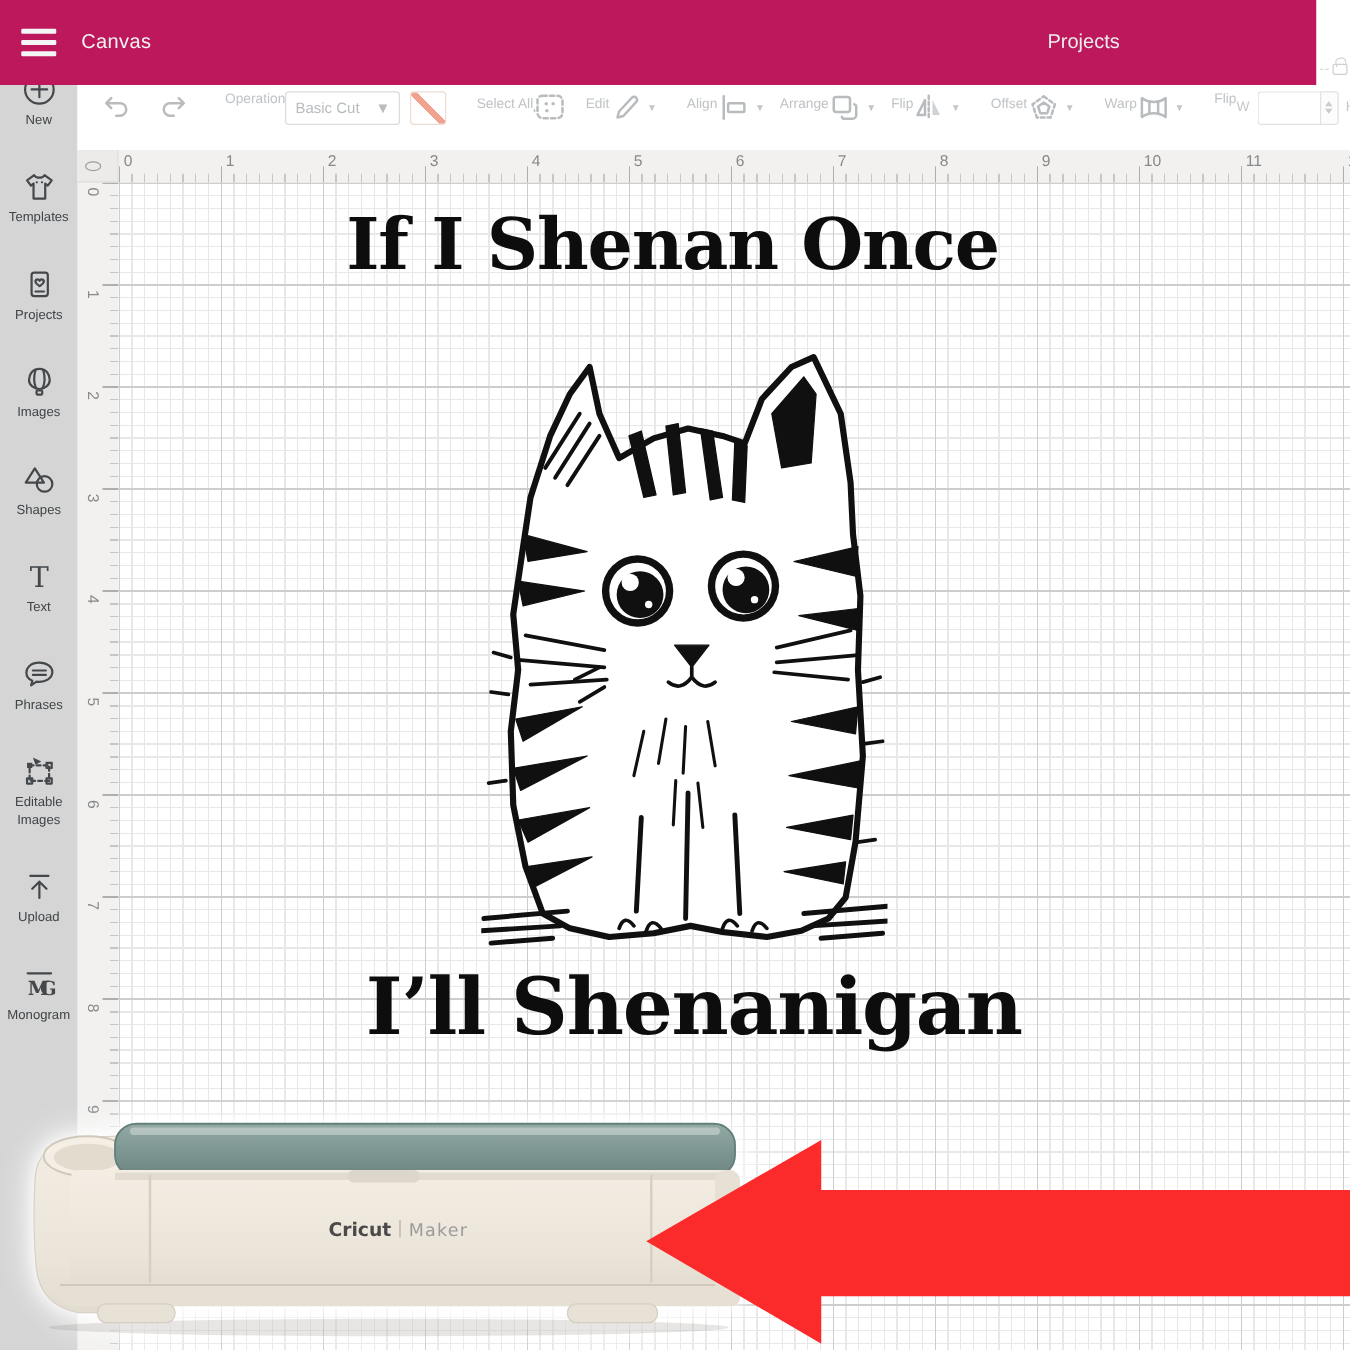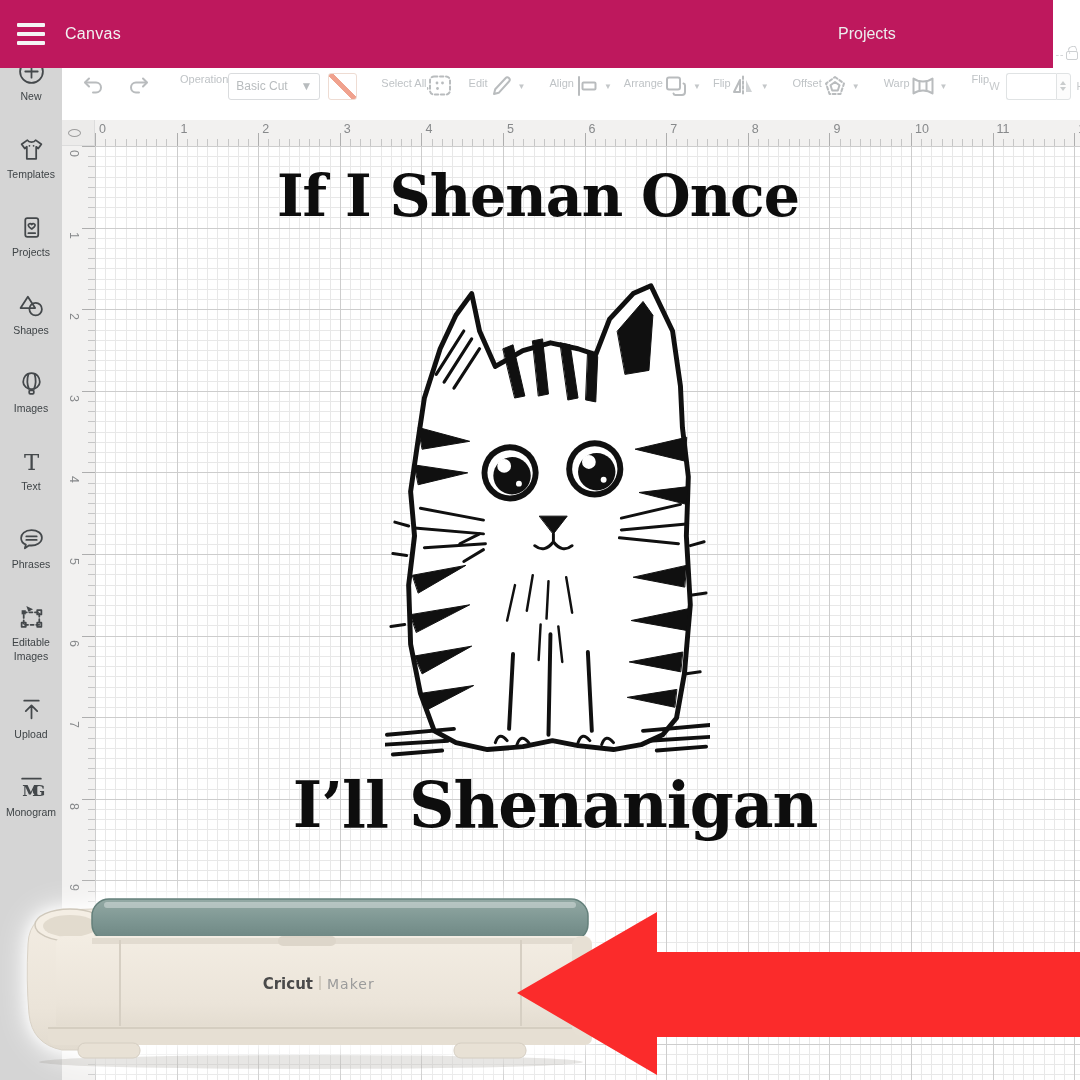--- a/index.html
+++ b/index.html
@@ -119,32 +119,32 @@
     <div class="sb-item">
       <svg viewBox="0 0 26 26">
           <rect class="sb-stroke" x="7" y="4" width="12.5" height="18" rx="2"></rect>
           <path class="sb-stroke" d="M13.2,10.2 c-1-1.8 -3.6-.8 -3.2,1 c.3,1.4 2,2.4 3.2,3.2 c1.2-.8 2.9-1.8 3.2-3.2 c.4-1.8 -2.2-2.8 -3.2-1 Z" stroke-width="1.4"></path>
           <path class="sb-stroke" d="M10,18.5 H16.5"></path>
         </svg>
       <span class="sb-label">Projects</span>
     </div>
     <div class="sb-item">
       <svg viewBox="0 0 26 26">
-          <path class="sb-stroke" d="M9.5,4.5 L16.5,15.5 L2.5,15.5 Z"></path>
-          <circle class="sb-stroke" cx="17" cy="16.5" r="6"></circle>
-        </svg>
-      <span class="sb-label">Shapes</span>
-    </div>
-    <div class="sb-item">
-      <svg viewBox="0 0 26 26">
           <path class="sb-stroke" d="M13,3 C7.5,3 5,7.5 5,11.5 C5,15.5 9,18.5 13,18.5 C17,18.5 21,15.5 21,11.5 C21,7.5 18.5,3 13,3 Z"></path>
           <path class="sb-stroke" d="M10,4 C8.8,8 8.8,14 10.5,18 M16,4 C17.2,8 17.2,14 15.5,18"></path>
           <rect class="sb-stroke" x="10.8" y="19.5" width="4.4" height="3.4" rx="1"></rect>
         </svg>
       <span class="sb-label">Images</span>
+    </div>
+    <div class="sb-item">
+      <svg viewBox="0 0 26 26">
+          <path class="sb-stroke" d="M9.5,4.5 L16.5,15.5 L2.5,15.5 Z"></path>
+          <circle class="sb-stroke" cx="17" cy="16.5" r="6"></circle>
+        </svg>
+      <span class="sb-label">Shapes</span>
     </div>
     <div class="sb-item">
       <svg viewBox="0 0 26 26">
           <text class="sb-text" x="13" y="21" font-size="22" text-anchor="middle">T</text>
         </svg>
       <span class="sb-label">Text</span>
     </div>
     <div class="sb-item">
       <svg viewBox="0 0 26 26">
           <path class="sb-stroke" d="M13,4 C6.5,4 3,7.8 3,11.5 C3,14.2 4.8,16.8 7.6,17.9 L6.6,21.5 L10.8,18.6 C17.5,19.6 23,15.8 23,11.2 C23,7.2 18.8,4 13,4 Z"></path>

